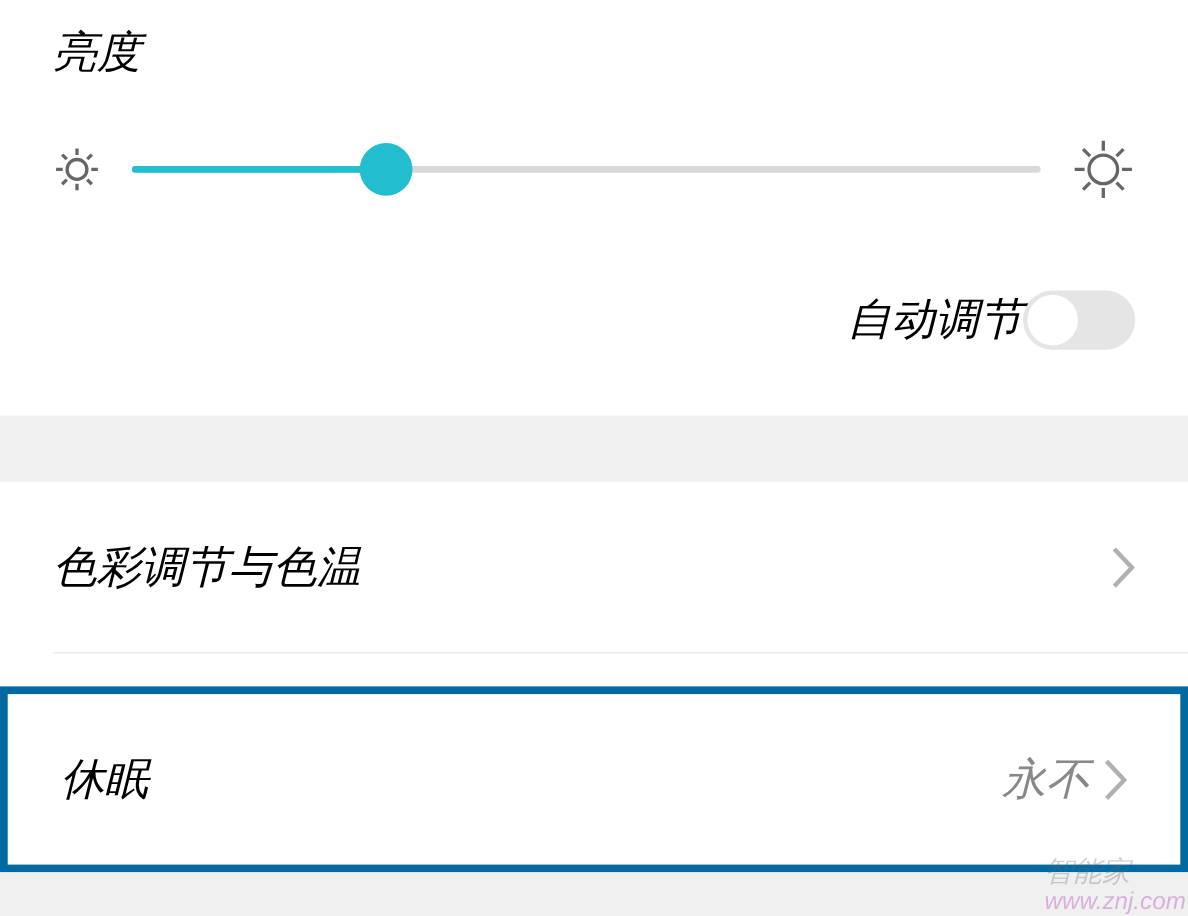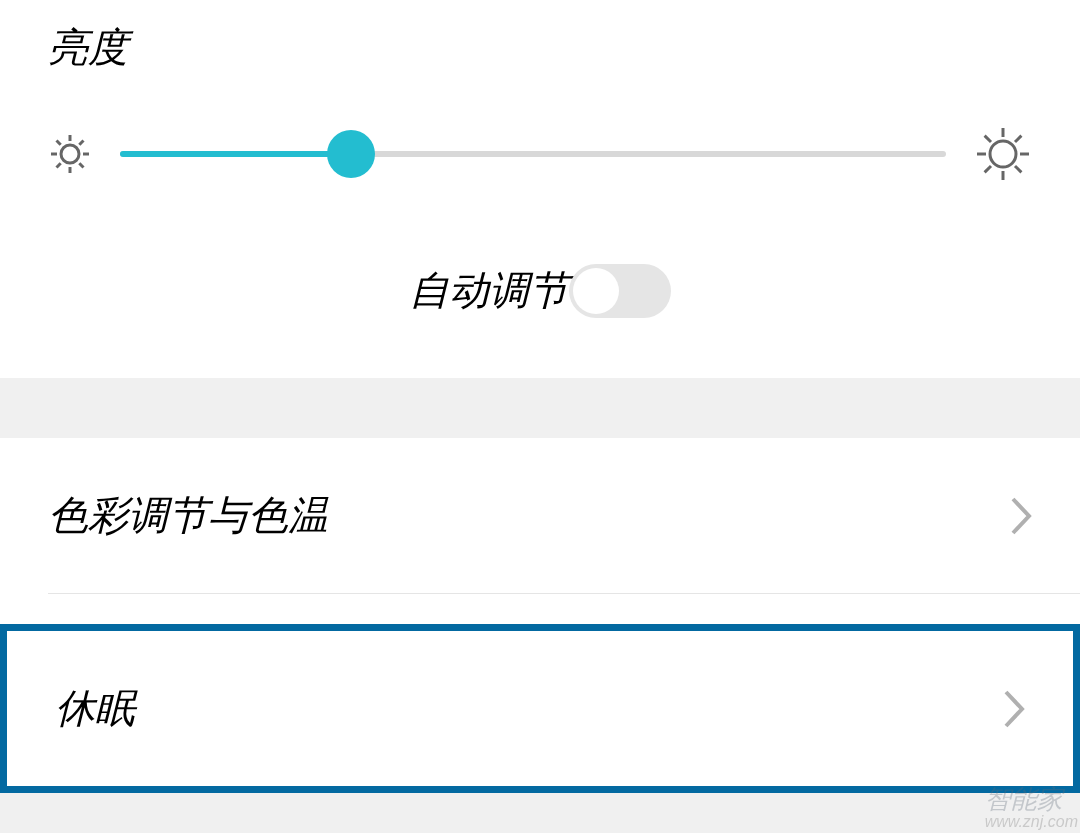--- a/index.html
+++ b/index.html
@@ -57,21 +57,21 @@
       top: 50%;
       transform: translate(-50%, -50%);
       width: 48px;
       height: 48px;
       border-radius: 50%;
       background: #23bdd0;
     }
     .auto-adjust-row {
       display: flex;
       align-items: center;
-      justify-content: center;
+      justify-content: flex-end;
       padding-bottom: 30px;
     }
     .row-label {
       font-size: 40px;
       color: #000000;
     }
     .toggle {
       width: 102px;
       height: 54px;
       background: #e5e5e5;
@@ -126,22 +126,22 @@
       bottom: 2px;
       text-align: left;
       opacity: 0.3;
       font-size: 26px;
       color: #5f6a78;
       line-height: 1.1;
       font-style: italic;
       pointer-events: none;
     }
     .watermark .wm2 {
-      font-size: 16px;
-      color: #737373;
+      font-size: 22px;
+      color: #a21caf;
     }
   </style>
 </head>
 <body>
 
 <div class="section brightness-section">
   <div class="section-title">亮度</div>
 
   <div class="slider-row">
     <svg class="sun-icon" width="44" height="44" viewBox="0 0 44 44" stroke-width="3">
@@ -192,20 +192,21 @@
         <polyline points="3,3 19,20 3,37"></polyline>
       </svg>
     </div>
   </div>
 
   <div class="divider"></div>
 
   <div class="menu-row highlighted">
     <div class="row-label">休眠</div>
     <div class="row-right">
+      <div class="row-value">永不</div>
       <svg class="chevron" width="22" height="40" viewBox="0 0 22 40" stroke-width="4">
         <polyline points="3,3 19,20 3,37"></polyline>
       </svg>
     </div>
   </div>
 </div>
 
 <div class="gap"></div>
 
 <div class="menu-row">

